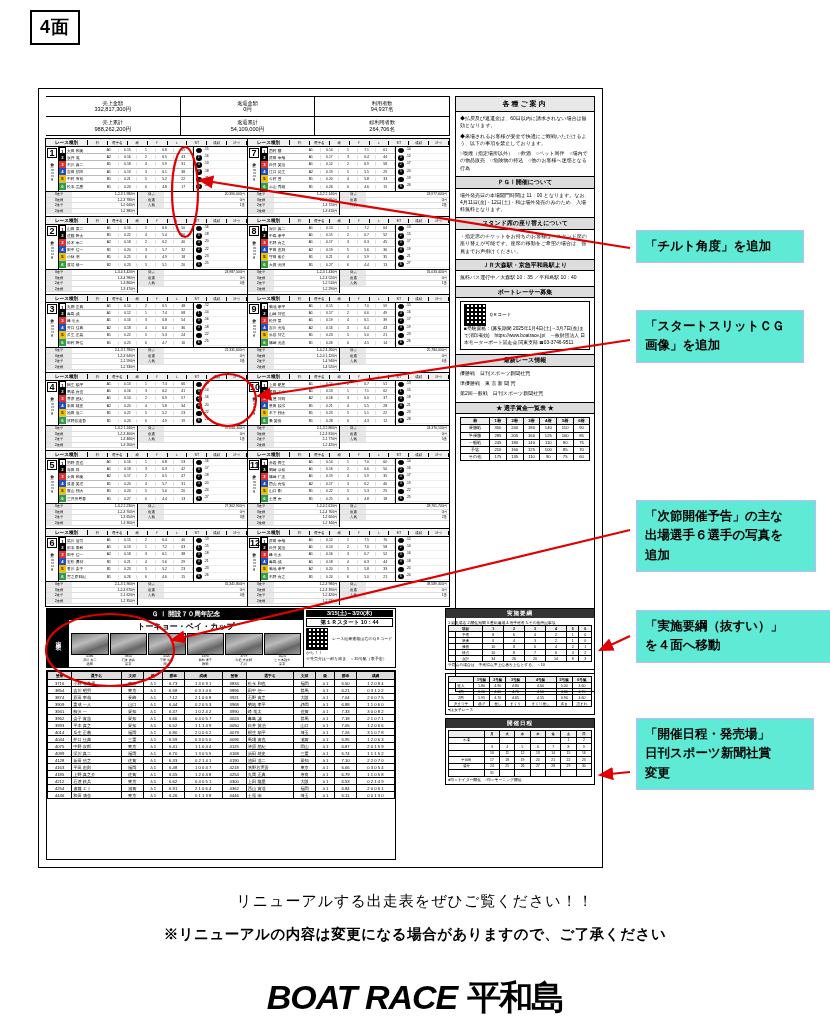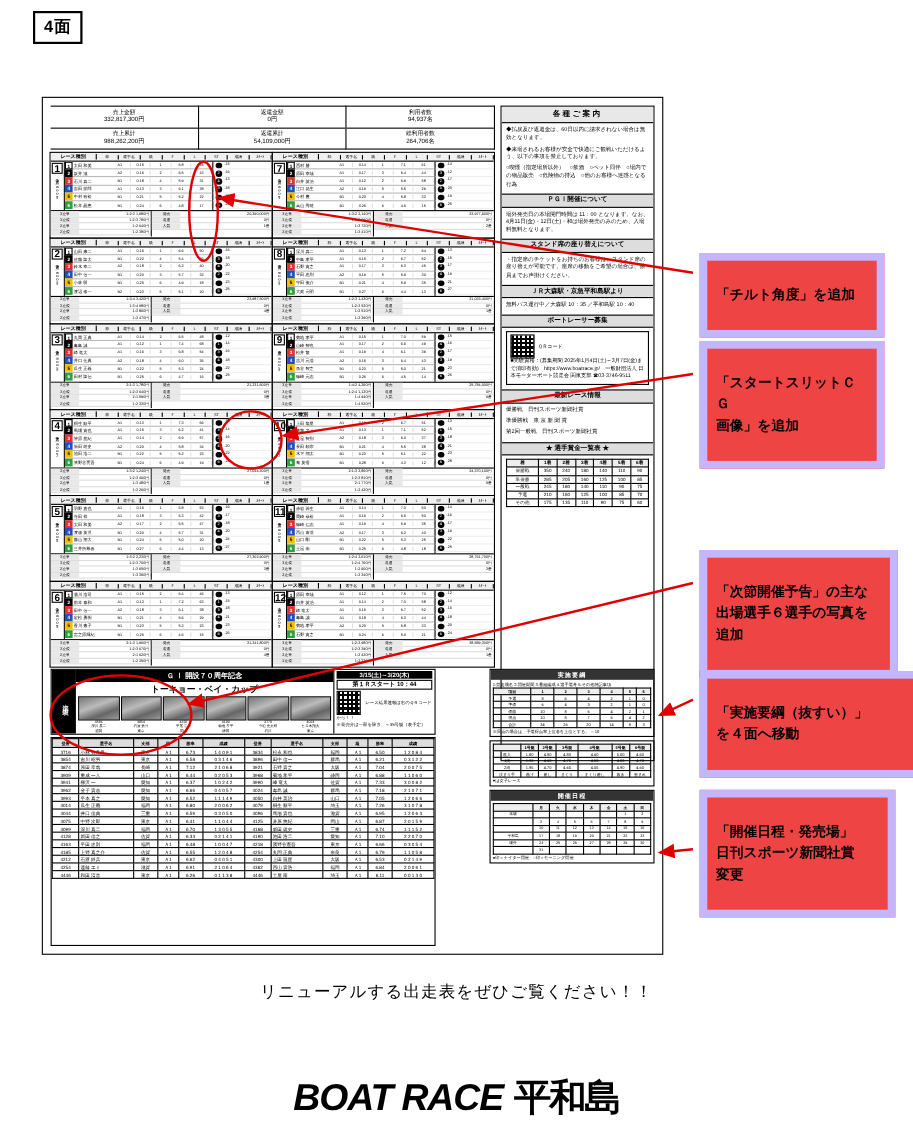--- a/index.html
+++ b/index.html
@@ -15,21 +15,21 @@
     width: 830px; height: 1024px;
     background: #fff;
   }
 
   
   .page-num {
     position: absolute;
     left: 30px; top: 10px;
     border: 2px solid #000;
     padding: 3px 8px 4px 8px;
-    font-size: 15px;
+    font-size: 18px;
     font-weight: bold;
     letter-spacing: 1px;
   }
 
   
   .sheet {
     position: absolute;
     left: 38px; top: 88px;
     width: 565px; height: 780px;
     border: 1px solid #000;
@@ -230,25 +230,25 @@
   .mini-tbl { width: 100%; border-collapse: collapse; font-size: 3.6px; }
   .mini-tbl td, .mini-tbl th { border: 1px solid #000; height: 6px; text-align: center; padding: 0; }
   .mini-tbl th { background: #eee; }
   .cal-tbl { width: 100%; border-collapse: collapse; font-size: 3.4px; }
   .cal-tbl td, .cal-tbl th { border: 1px solid #000; height: 6.5px; text-align: center; padding: 0; }
   .cal-tbl th { background: #eee; }
 
   
   .callout {
     position: absolute;
-    border: 7px solid #c4b5fd;
-    background: #ef4444;
+    border: 1px solid #c4b5fd;
+    background: #5eead4;
     font-size: 12.5px;
     line-height: 1.55;
-    padding: 22px 8px;
+    padding: 6px 8px;
     font-weight: bold;
   }
 
   
   #overlay { position: absolute; left: 0; top: 0; width: 830px; height: 1024px; pointer-events: none; }
 
   
   .foot1 {
     position: absolute; left: 0; right: 0; top: 892px;
     text-align: center; font-size: 15px; letter-spacing: 1px;
@@ -2548,17 +2548,18 @@
     <ellipse cx="110" cy="650" rx="64" ry="36" fill="none" stroke="#e00000" stroke-width="2.2"></ellipse>
 
     <line x1="630" y1="248" x2="200" y2="180" stroke="#e00000" stroke-width="2.2" marker-end="url(#ah)"></line>
     <line x1="630" y1="340" x2="258" y2="396" stroke="#e00000" stroke-width="2.2" marker-end="url(#ah)"></line>
     <line x1="630" y1="530" x2="172" y2="640" stroke="#e00000" stroke-width="2.2" marker-end="url(#ah)"></line>
     <line x1="630" y1="636" x2="600" y2="650" stroke="#e00000" stroke-width="2.2" marker-end="url(#ah)"></line>
     <line x1="630" y1="772" x2="600" y2="775" stroke="#e00000" stroke-width="2.2" marker-end="url(#ah)"></line>
   </svg>
 
   <div class="foot1">リニューアルする出走表をぜひご覧ください！！</div>
+  <div class="foot2">※リニューアルの内容は変更になる場合がありますので、ご了承ください</div>
   <div class="brand">
     <span class="b1">BOAT RACE</span><span class="b2">平和島</span>
   </div>
 
 </div>
 
 </body></html>

